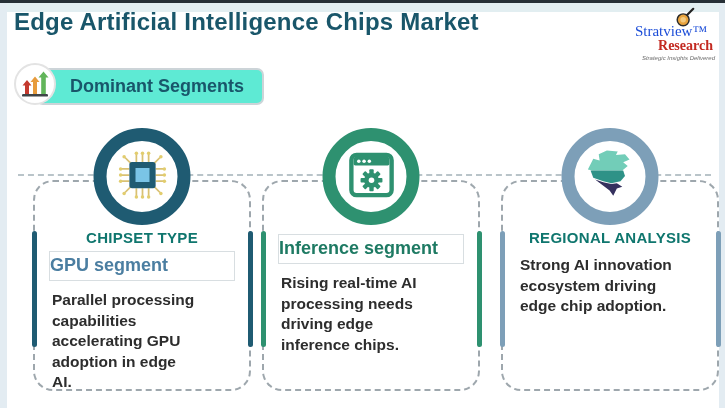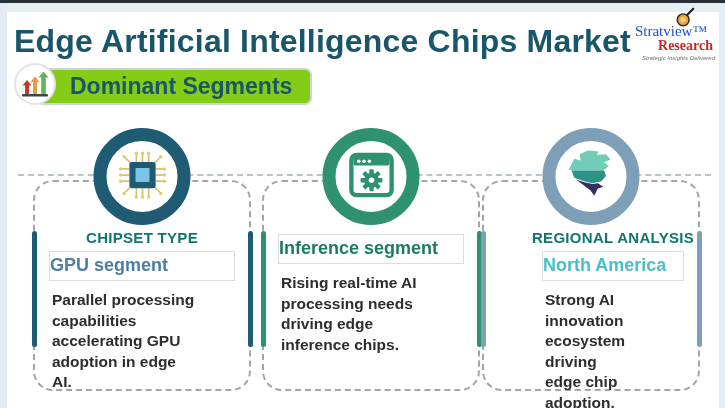--- a/index.html
+++ b/index.html
@@ -7,22 +7,22 @@
     position:relative; width:725px; height:408px; background:#ffffff;
     font-family:"Liberation Sans", sans-serif; overflow:hidden;
     border-top:3px solid #262f36; box-sizing:border-box;
   }
   .edge-strip { position:absolute; background:#e3ecf2; }
   .edge-left  { left:0; top:0; bottom:0; width:7px; }
   .edge-right { right:0; top:0; bottom:0; width:6px; }
   .edge-bottom{ left:0; right:0; bottom:0; height:9px; background:#e2eef1; }
 
   .page-title {
-    position:absolute; left:14px; top:20px;
-    font-size:32px; font-weight:bold; color:#19566a; letter-spacing:0.2px;
+    position:absolute; left:14px; top:5px;
+    font-size:24px; font-weight:bold; color:#19566a; letter-spacing:0.2px;
     white-space:nowrap;
   }
 
   
   .logo { position:absolute; top:5px; right:9px; width:90px; height:56px; }
   .logo-magnifier { position:absolute; top:-1px; right:20px; }
   .logo-name {
     position:absolute; top:15px; left:0; width:100%; text-align:center;
     font-family:"Liberation Serif", serif; font-size:15px; color:#1d4ed8; white-space:nowrap;
   }
@@ -37,37 +37,37 @@
 
   
   .badge { position:absolute; left:14px; top:60px; height:44px; }
   .badge-icon-circle {
     position:absolute; left:0; top:0; width:42px; height:42px; border-radius:50%;
     background:#fff; border:2px solid #e3e3e3; box-sizing:border-box;
     display:flex; align-items:center; justify-content:center; z-index:2;
   }
   .badge-pill {
     position:absolute; left:22px; top:5px; height:33px; line-height:33px;
-    background:#84cc16; border:2px solid #ccd4d8; border-radius:7px;
-    padding:0 18px 0 32px; font-size:23px; font-weight:bold; color:#19566a;
+    background:#5eead4; border:2px solid #ccd4d8; border-radius:7px;
+    padding:0 18px 0 32px; font-size:18px; font-weight:bold; color:#19566a;
     white-space:nowrap;
   }
 
   
   .connector-line {
     position:absolute; left:18px; right:14px; top:171px; height:0;
     border-top:2px dashed #b9c4c9; z-index:0;
   }
 
   
   .card {
     position:absolute; top:177px; width:218px; height:211px;
     border:2px dashed #9ea7ad; border-radius:20px; box-sizing:border-box; z-index:1;
   }
-  .card-1 { left:33px; } .card-2 { left:262px; } .card-3 { left:482px;padding-left:44px; }
+  .card-1 { left:33px; } .card-2 { left:262px; } .card-3 { left:501px; }
 
   .card-circle {
     position:absolute; top:-54px; left:50%; transform:translateX(-50%);
     width:97px; height:97px; border-radius:50%; background:#ffffff;
     border:13px solid #1f5b72; box-sizing:border-box;
     display:flex; align-items:center; justify-content:center; z-index:3;
   }
   .side-bar {
     position:absolute; width:5px; height:116px; top:49px; border-radius:3px; z-index:2;
   }
@@ -231,22 +231,19 @@
       <span>
         <svg width="58" height="58" viewBox="0 0 64 64">
           <path d="M7 26 L13 14 L20 16 L19 9 L28 5 L40 6 L38 10 L48 9 L53 15 L46 18 L51 22 L45 27 L12 27 Z" fill="#72cdb8"></path>
           <path d="M10 27 L46 27 L48 33 L43 39 L33 41 L24 39 L13 35 Z" fill="#2e9287"></path>
           <path d="M15 37 L24 40 L33 42 L39 41 L45 45 L39 47 L35 55 L31 49 L23 43 Z" fill="#35315e"></path>
         </svg>
       </span>
     </div>
     <div class="card-body">
       <div class="card-category">REGIONAL ANALYSIS</div>
-      <div class="card-segment-box">
-        <span style="color: rgb(71, 191, 204);">North America</span>
-      </div>
       <div class="card-desc">Strong AI innovation
 ecosystem driving
 edge chip adoption.</div>
     </div>
   </div>
 
 </div>
 
 </body></html>

